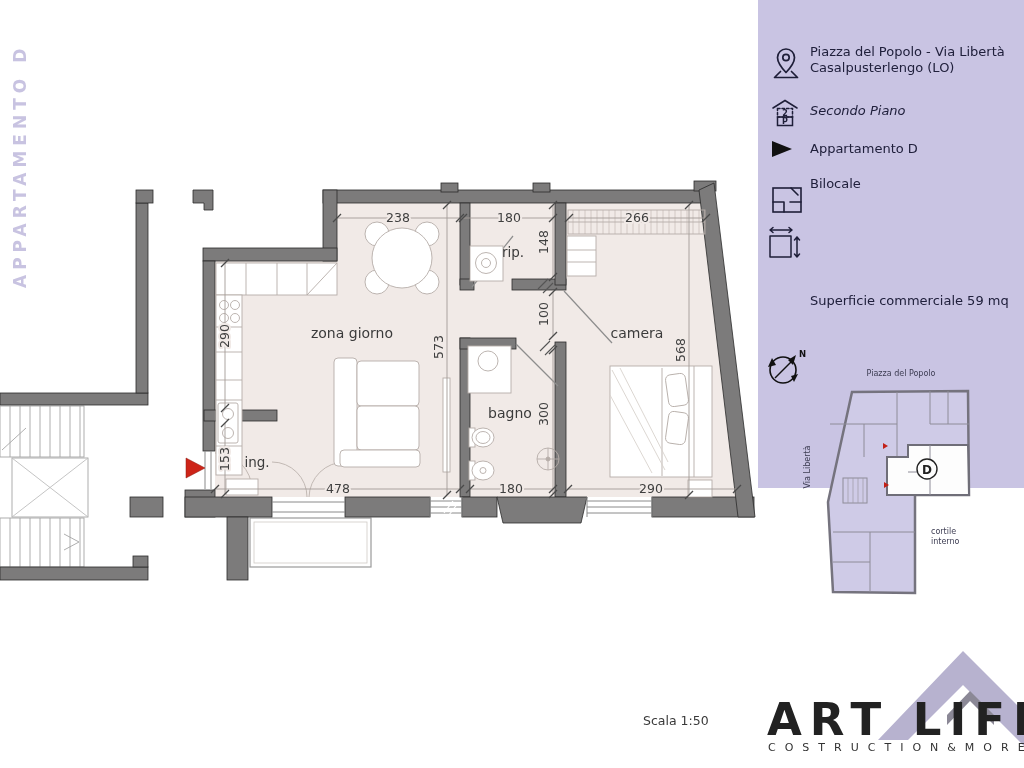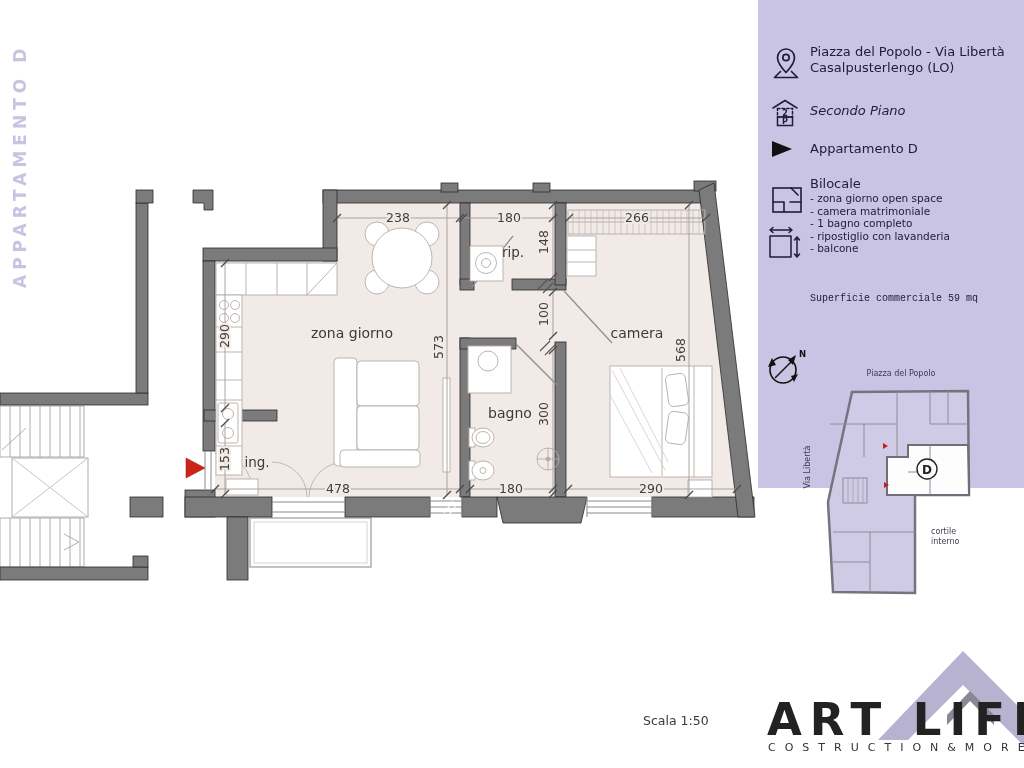--- a/index.html
+++ b/index.html
@@ -16,21 +16,21 @@
   .roomlbl{font-size:14px;fill:#3b3b3b;text-anchor:middle;}
   .roomlbl-sm{font-size:13.5px;fill:#3b3b3b;text-anchor:middle;}
   
   .sidebar{position:absolute;left:758px;top:0;width:266px;height:488px;background:#c9c4e3;}
   .sb-text{position:absolute;color:#20203c;}
   .addr{left:52px;top:44px;font-size:13px;line-height:16px;}
   .floor{left:52px;top:103px;font-size:13px;font-style:italic;}
   .apt{left:52px;top:141px;font-size:13px;}
   .tipo{left:52px;top:176px;font-size:13px;}
   .features{left:52px;top:192px;font-size:10.5px;line-height:12.6px;}
-  .surface{left:52px;top:293px;font-size:10px;font-family:Liberation Mono, monospace;}
+  .surface{left:52px;top:293px;font-size:13px;}
   .sb-icon{position:absolute;}
   
   #footer{position:absolute;left:630px;top:645px;}
   .brand-txt{font-size:45px;font-weight:bold;letter-spacing:8px;fill:#222222;}
   .brand-sub{font-size:11px;letter-spacing:9px;fill:#333333;}
   .scala{font-size:12.5px;fill:#3a3a3a;}
   .mini-lbl{font-size:8px;fill:#3c3c52;}
   .mini-lbl-c{font-size:8px;fill:#3c3c52;text-anchor:middle;}
 </style>
 </head>
@@ -255,27 +255,20 @@
   </svg>
   <div class="sb-text apt">Appartamento D</div>
 
   <svg class="sb-icon" style="left:10px;top:183px" width="38" height="34" viewBox="0 0 38 34">
     <g fill="none" stroke="#1e1e38" stroke-width="1.6" stroke-linecap="round">
       <rect x="5" y="5" width="28" height="24"></rect>
       <path d="M5,19 H16 M16,19 V29 M22,19 H33 M23,5 L30,12"></path>
     </g>
   </svg>
   <div class="sb-text tipo">Bilocale</div>
-  <div class="sb-text features">
-    <div>- zona giorno open space</div>
-    <div>- camera matrimoniale</div>
-    <div>- 1 bagno completo</div>
-    <div>- ripostiglio con lavanderia</div>
-    <div>- balcone</div>
-  </div>
 
   <svg class="sb-icon" style="left:8px;top:224px" width="36" height="38" viewBox="0 0 36 38">
     <g fill="none" stroke="#1e1e38" stroke-width="1.5" stroke-linecap="round" stroke-linejoin="round">
       <path d="M4,6 H26 M7,3.5 L4,6 L7,8.5 M23,3.5 L26,6 L23,8.5"></path>
       <rect x="4" y="12" width="21" height="21"></rect>
       <path d="M31,13 V33 M28.5,16 L31,13 L33.5,16 M28.5,30 L31,33 L33.5,30"></path>
     </g>
   </svg>
 
   <div class="sb-text surface">Superficie commerciale 59 mq</div>

